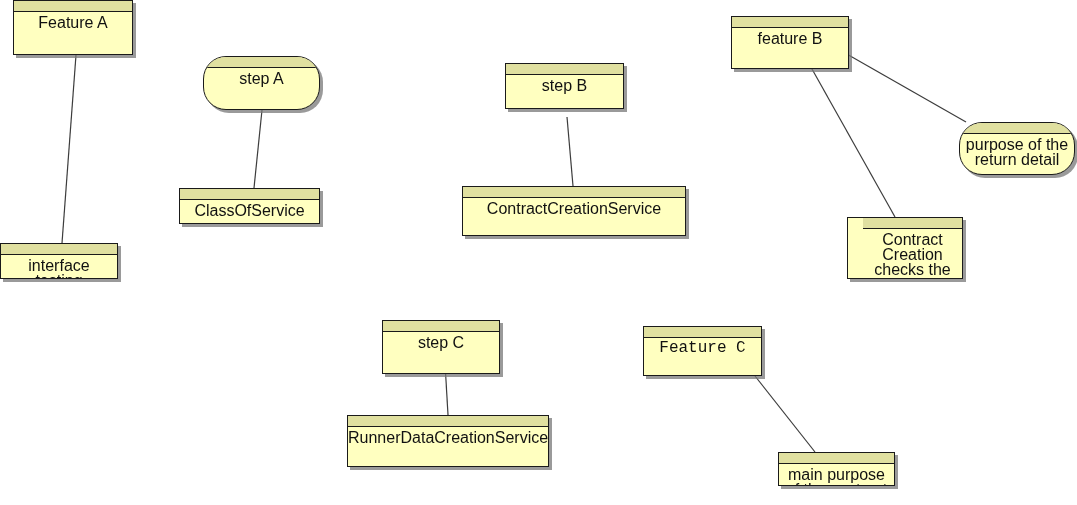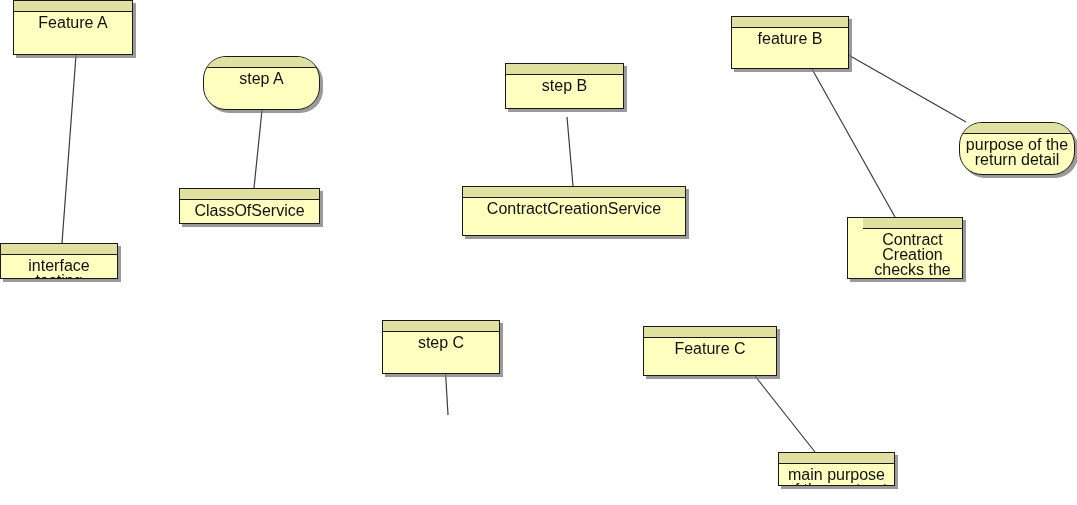--- a/index.html
+++ b/index.html
@@ -99,21 +99,25 @@
     <div class="node" style="left: 847px; top: 217px; width: 116px; height: 62px; padding-left: 15px;">
       <div class="node-header"></div>
       <div class="node-body">Contract
 Creation
 checks the</div>
     </div>
     <div class="node" style="left: 382px; top: 292px; width: 118px; height: 54px; margin-top: 28px;">
       <div class="node-header"></div>
       <div class="node-body">step C</div>
     </div>
-    <div class="node" style="left: 643px; top: 326px; width: 134px; height: 50px;">
+    <div class="node" style="left: 347px; top: 415px; width: 202px; height: 52px;">
+      <div class="node-header"></div>
+      <div class="node-body">RunnerDataCreationService</div>
+    </div>
+    <div class="node" style="left: 643px; top: 326px; width: 119px; height: 50px; font-family: Liberation Mono, monospace;">
       <div class="node-header"></div>
       <div class="node-body">Feature C</div>
     </div>
     <div class="node" style="left: 778px; top: 452px; width: 117px; height: 34px;">
       <div class="node-header"></div>
       <div class="node-body">main purpose
 of the contract</div>
     </div>
   </div>
 

